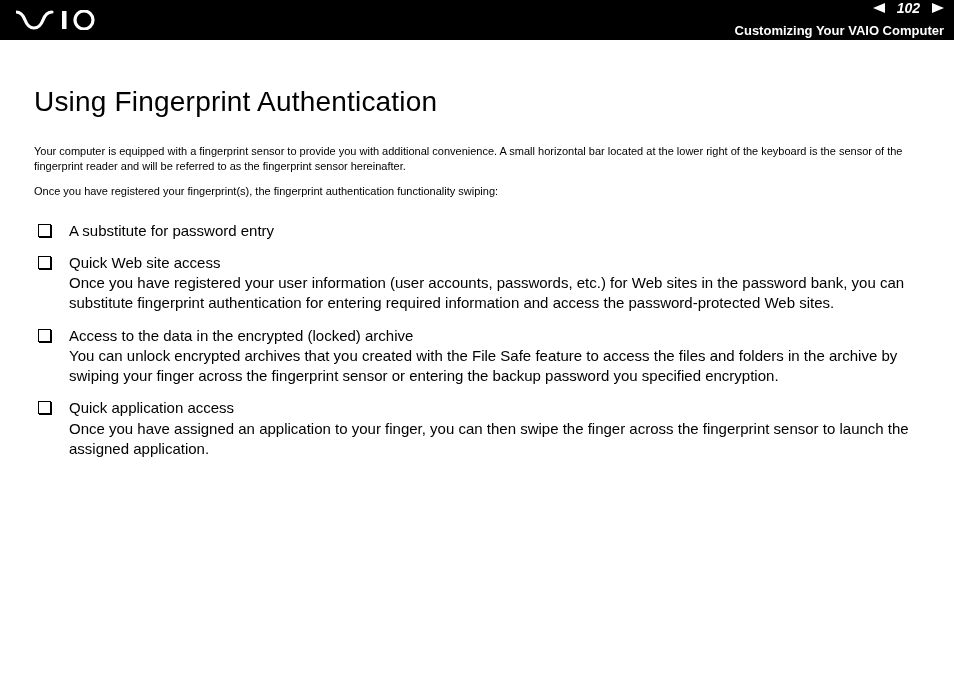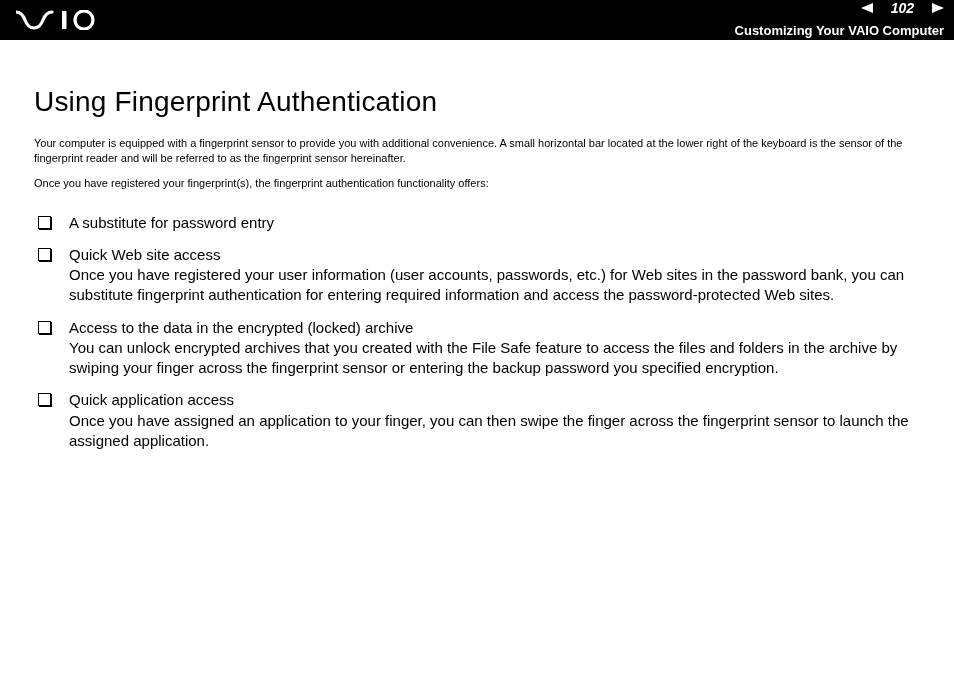--- a/index.html
+++ b/index.html
@@ -1,25 +1,25 @@
 <!DOCTYPE html>
 <html><head>
 <meta charset="utf-8">
 <style>
   * { margin: 0; padding: 0; box-sizing: border-box; }
   html, body { width: 954px; height: 674px; background: #fff; font-family: Arial, Helvetica, sans-serif; color: #000; }
   .page { width: 954px; height: 674px; display: flex; flex-direction: column; }
   .header { background: #000; height: 40px; display: flex; align-items: center; justify-content: space-between; padding: 0 10px 0 16px; }
   .logo { color: #fff; display: flex; align-items: center; }
   .nav-block { display: flex; flex-direction: column; align-items: flex-end; color: #fff; }
-  .nav-top { display: flex; align-items: center; gap: 18px; font-weight: bold; font-style: italic; font-size: 14px; line-height: 1; }
+  .nav-top { display: flex; align-items: center; gap: 12px; font-weight: bold; font-style: italic; font-size: 14px; line-height: 1; }
   .nav-arrow { width: 12px; height: 12px; display: inline-flex; align-items: center; justify-content: center; }
   .nav-sub { font-weight: bold; font-size: 13px; line-height: 1.2; margin-top: 8px; }
   .content { padding: 46px 34px 0 34px; }
-  .title { font-size: 28px; font-weight: 400; margin-bottom: 18px; letter-spacing: 0.2px; }
+  .title { font-size: 28px; font-weight: 400; margin-bottom: 26px; letter-spacing: 0.2px; }
   .para { font-size: 11px; line-height: 1.35; margin-bottom: 10px; }
   .list { list-style: none; margin-top: 22px; }
   .list-item { display: flex; align-items: flex-start; margin-bottom: 12px; font-size: 15px; line-height: 1.35; }
   .bullet { width: 13px; height: 13px; border: 1.5px solid #000; flex: 0 0 auto; margin-top: 3px; margin-left: 4px; margin-right: 18px; position: relative; }
   .bullet::after { content: ""; position: absolute; left: 2px; bottom: -3px; width: 13px; height: 2px; background: transparent; }
   .bullet { box-shadow: 1px 1px 0 0 #000; }
   .item-body { flex: 1; }
   .item-title { display: block; }
   .item-desc { display: block; }
 </style>
@@ -50,21 +50,21 @@
             </svg>
         </span>
       </div>
       <div class="nav-sub">Customizing Your VAIO Computer</div>
     </div>
   </div>
 
   <div class="content">
     <h1 class="title">Using Fingerprint Authentication</h1>
     <p class="para">Your computer is equipped with a fingerprint sensor to provide you with additional convenience. A small horizontal bar located at the lower right of the keyboard is the sensor of the fingerprint reader and will be referred to as the fingerprint sensor hereinafter.</p>
-    <p class="para">Once you have registered your fingerprint(s), the fingerprint authentication functionality offers:</p>
+    <p class="para">Once you have registered your fingerprint(s), the fingerprint authentication functionality swiping:</p>
 
     <ul class="list">
       <li class="list-item">
         <span class="bullet"></span>
         <span class="item-body">
           <span class="item-title">A substitute for password entry</span>
         </span>
       </li>
       <li class="list-item">
         <span class="bullet"></span>

